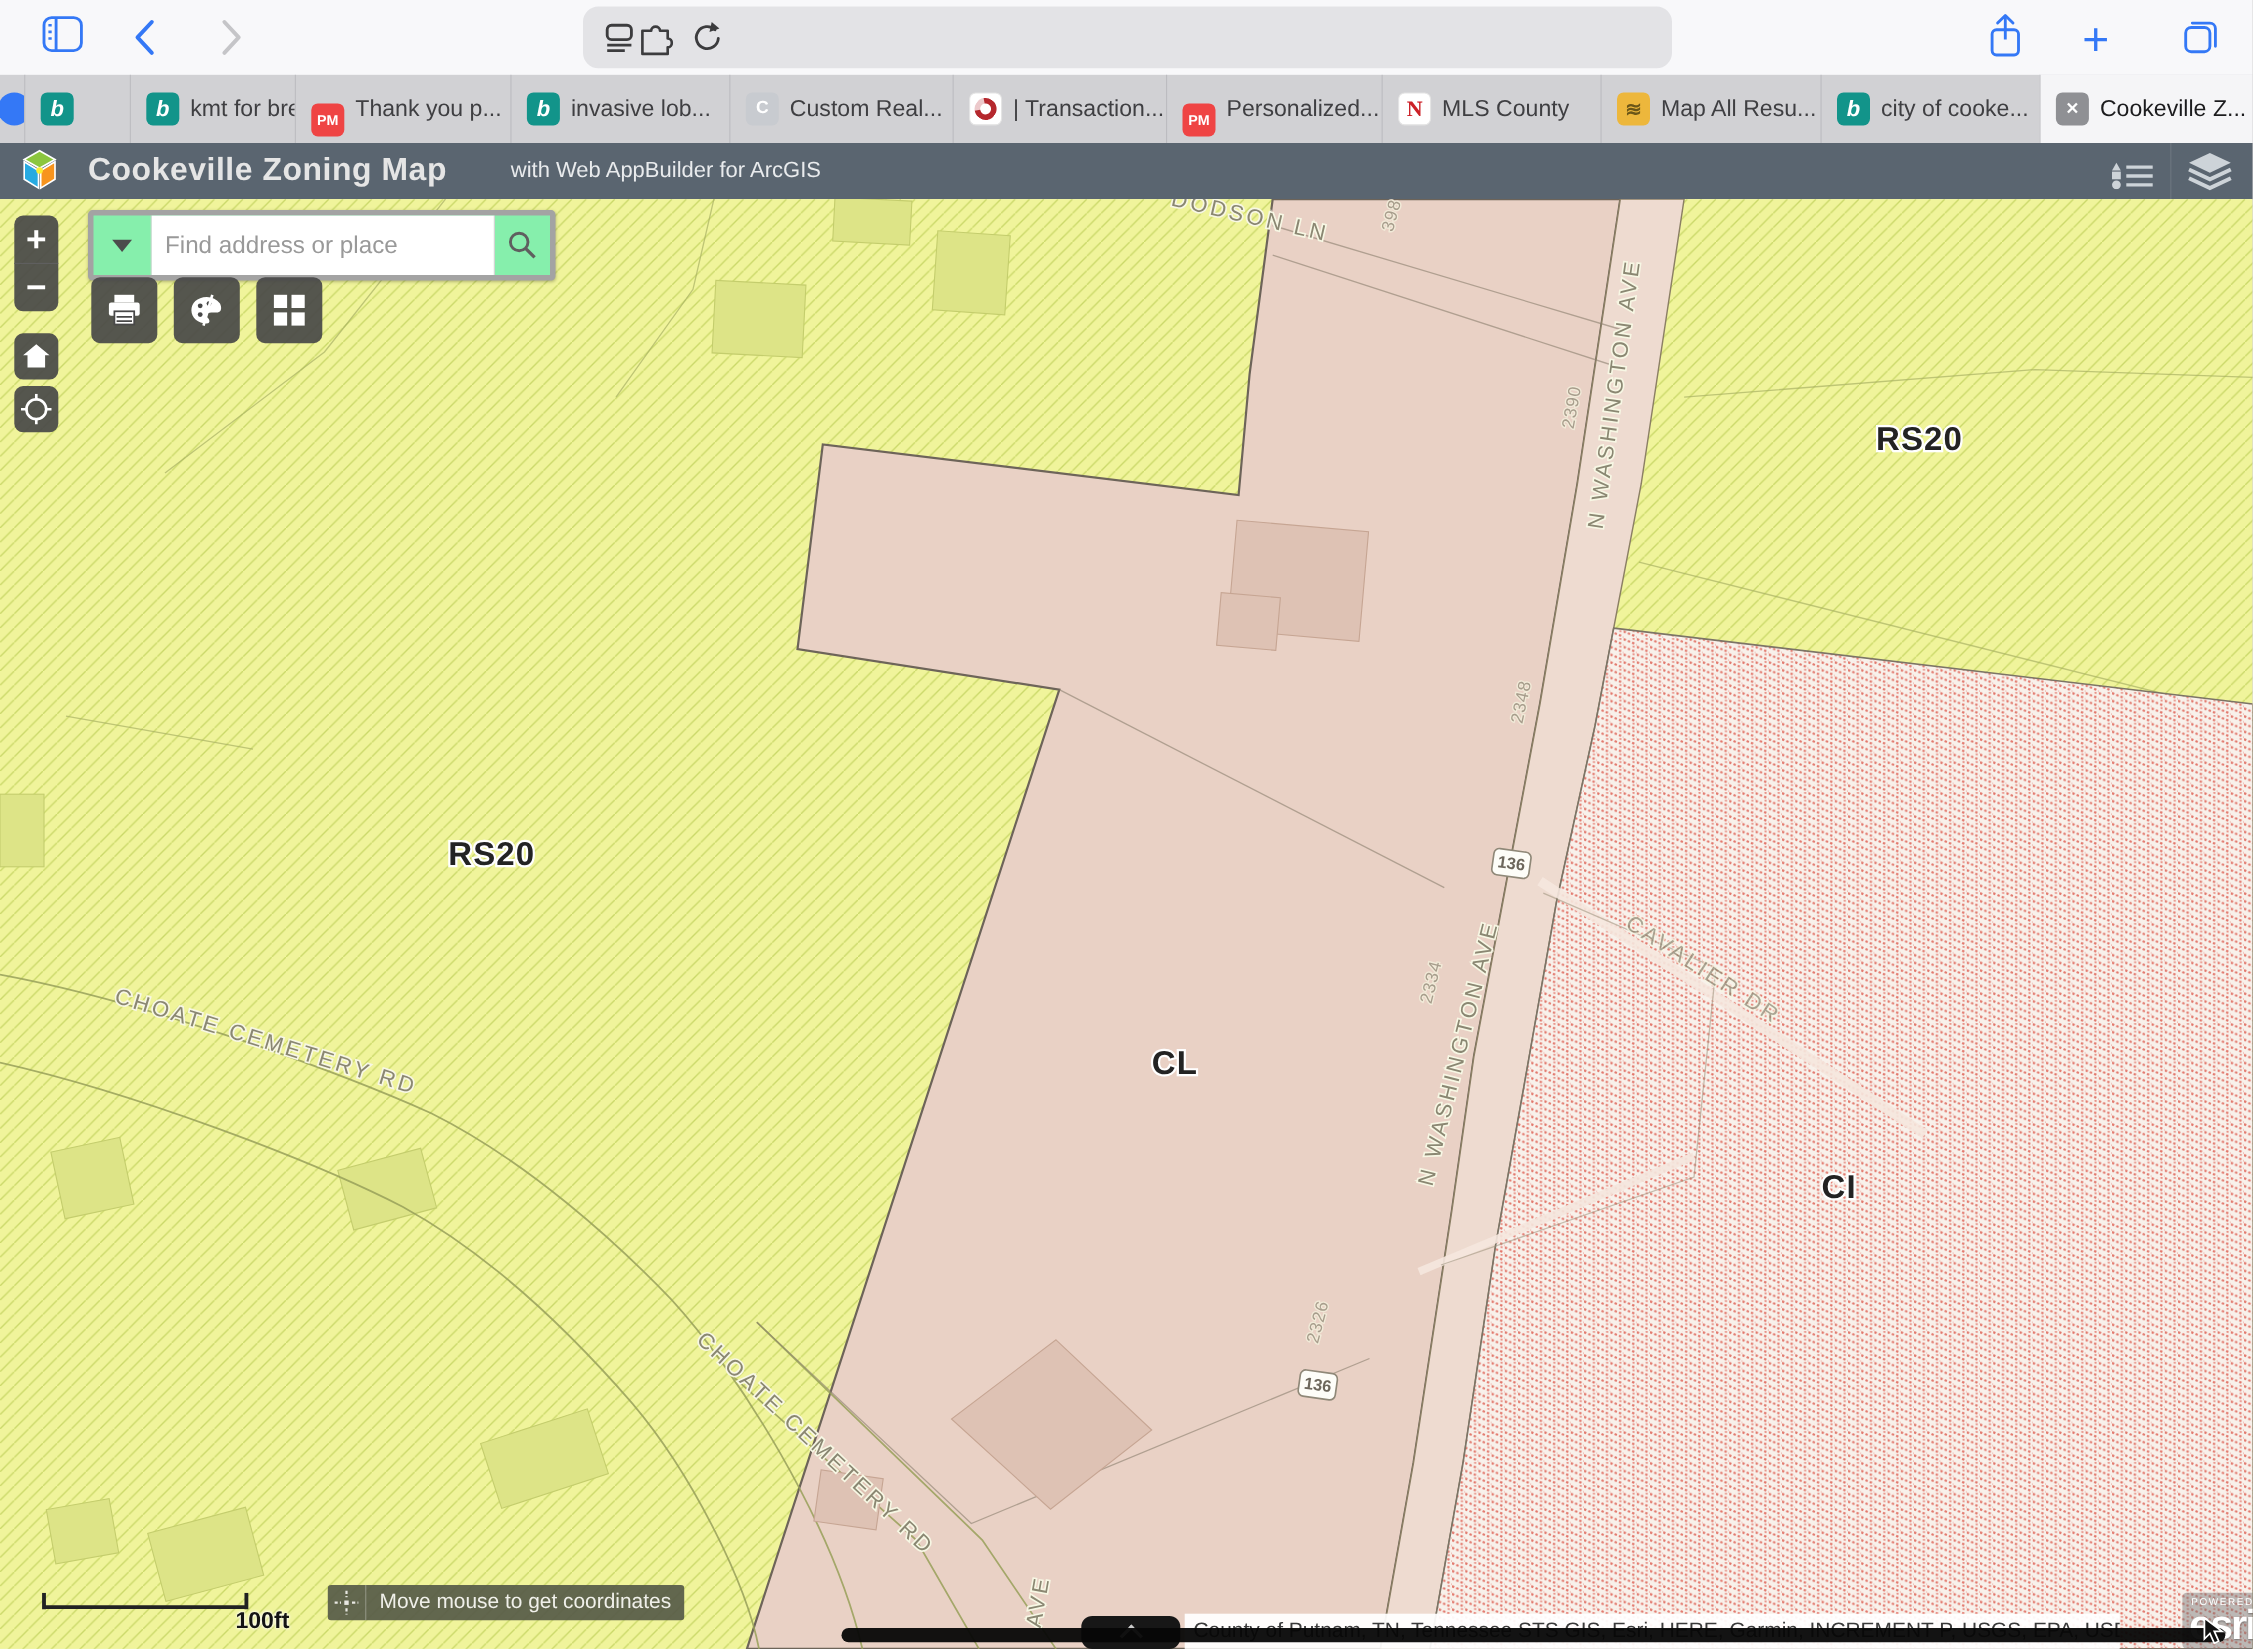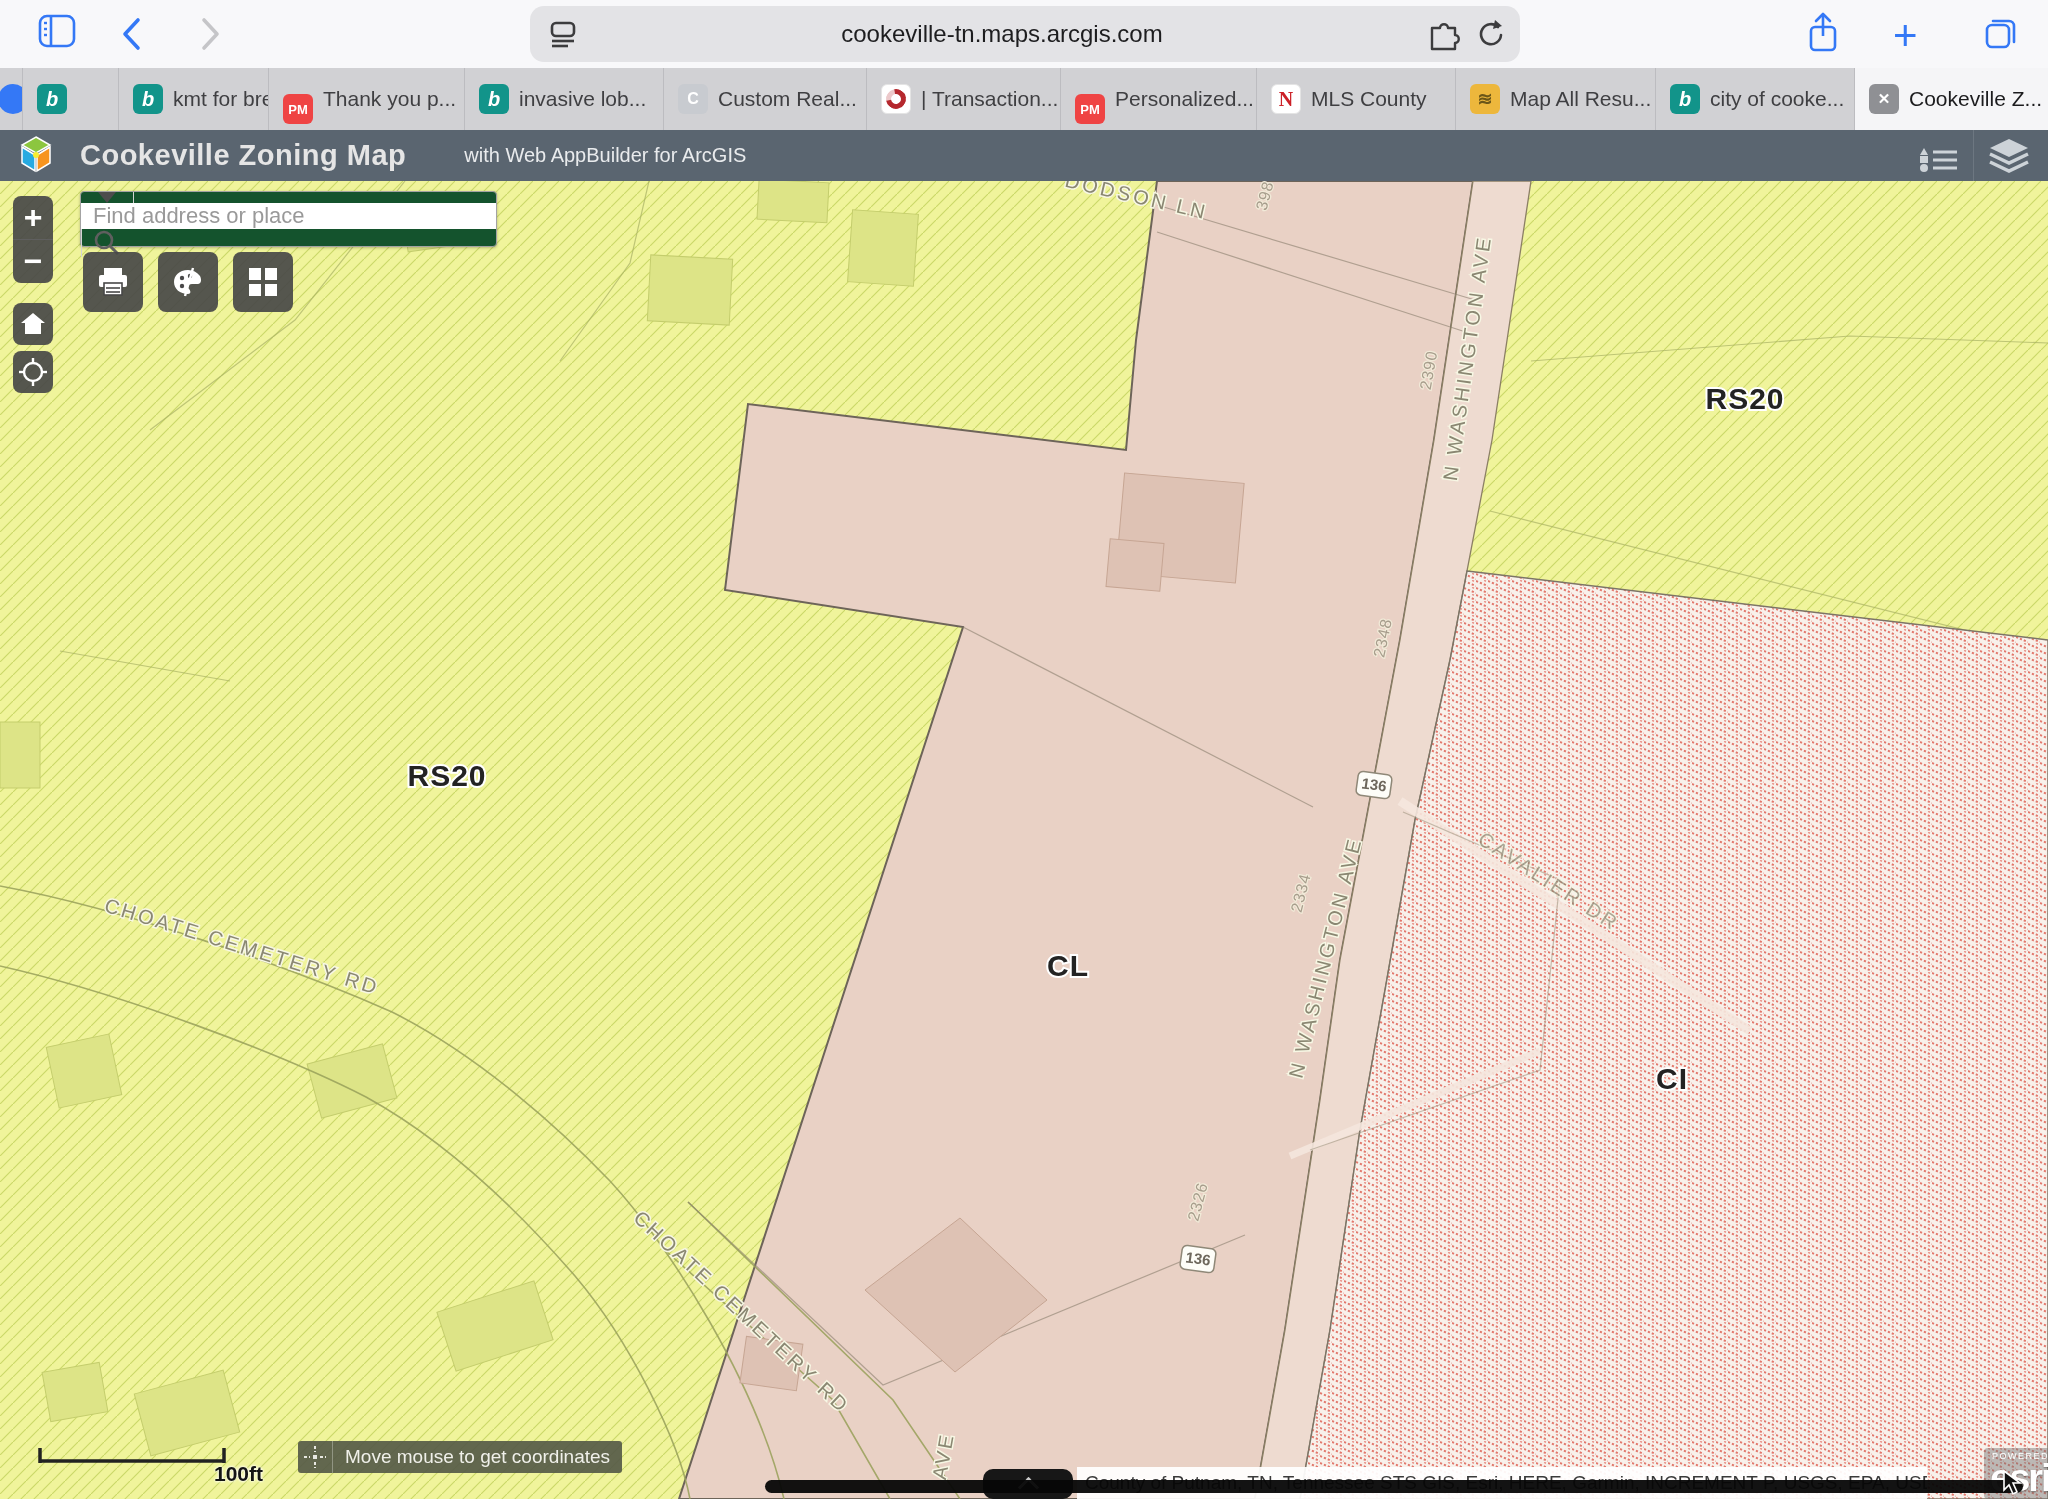--- a/index.html
+++ b/index.html
@@ -38,21 +38,21 @@
   .mapwrap{position:absolute;left:0;top:181px;width:2048px;height:1318px;}
   .zlabel{font:700 30px "Liberation Sans",sans-serif;fill:#232323;stroke:#fff;stroke-width:4px;paint-order:stroke;letter-spacing:1px;text-anchor:middle;}
   .slabel{font:400 20px "Liberation Sans",sans-serif;fill:#8a8772;stroke:#f7f7e4;stroke-width:3px;paint-order:stroke;letter-spacing:3px;text-anchor:middle;}
   .nlabel{font:400 16px "Liberation Sans",sans-serif;fill:#a79d8c;stroke:#f1ead8;stroke-width:2.5px;paint-order:stroke;letter-spacing:1px;text-anchor:middle;}
   .shieldtxt{font:600 15px "Liberation Sans",sans-serif;fill:#6d675c;text-anchor:middle;}
   
   .wbtn{position:absolute;background:rgba(72,72,72,.92);border-radius:8px;display:flex;align-items:center;justify-content:center;color:#fff;cursor:pointer;}
   .zoomctl{position:absolute;left:13px;top:196px;width:40px;height:87px;background:rgba(72,72,72,.92);border-radius:8px;display:flex;flex-direction:column;color:#fff;}
   .zoomctl div{flex:1;display:flex;align-items:center;justify-content:center;font-size:32px;font-weight:bold;}
   .zoomctl div:first-child{border-bottom:1px solid #5f5f5f;}
-  .searchbox{position:absolute;left:80px;top:191px;width:415px;height:54px;background:#14532d;border:1px solid #a3a3a3;border-radius:4px;display:flex;box-shadow:0 1px 3px rgba(0,0,0,.25);flex-direction:column;}
+  .searchbox{position:absolute;left:80px;top:191px;width:415px;height:54px;background:#86efac;border:5px solid #a3a3a3;border-radius:4px;display:flex;box-shadow:0 1px 3px rgba(0,0,0,.25);}
   .sb-dd{width:52px;border-right:1px solid #d4d4d4;display:flex;align-items:center;justify-content:center;cursor:pointer;}
   .caret{width:0;height:0;border-left:9px solid transparent;border-right:9px solid transparent;border-top:11px solid #4c4c4c;}
   .sb-input{flex:1;border:none;outline:none;font-size:22px;color:#333;padding:0 12px;font-family:"Liberation Sans",sans-serif;min-width:0;}
   .sb-input::placeholder{color:#999;}
   .sb-go{width:50px;border-left:1px solid #d4d4d4;display:flex;align-items:center;justify-content:center;cursor:pointer;}
   
   .scalebar{position:absolute;left:38px;top:1448px;width:260px;height:50px;}
   .scalelabel{position:absolute;left:176px;top:14px;font-size:21px;font-weight:bold;color:#141414;text-shadow:0 0 3px #fff,0 0 3px #fff;}
   .tooltip{position:absolute;left:298px;top:1441px;height:32px;background:rgba(86,90,72,.92);border-radius:3px;display:flex;align-items:center;color:#f0f0ea;}
   .tooltip .tico{width:34px;height:32px;display:flex;align-items:center;justify-content:center;border-right:1px solid rgba(255,255,255,.3);}
@@ -93,21 +93,20 @@
         </svg>
     </div>
     <div class="urlpill">
       <div class="tb-ic" style="position:static;margin-left:18px">
         <svg width="30" height="32" viewBox="0 0 30 32">
             <rect x="4" y="5" width="22" height="13" rx="4" fill="none" stroke="#3c3c3e" stroke-width="2.6"></rect>
             <line x1="4" y1="23" x2="26" y2="23" stroke="#3c3c3e" stroke-width="2.6"></line>
             <line x1="4" y1="28" x2="20" y2="28" stroke="#3c3c3e" stroke-width="2.6"></line>
           </svg>
       </div>
-      <div class="urltext">cookeville-tn.maps.arcgis.com</div>
       <div class="tb-ic" style="position:static">
         <svg width="34" height="34" viewBox="0 0 34 34">
             <path d="M6 11 h8 c0,-5 8,-5 8,0 h7 v7 c5,0 5,8 0,8 v6 h-23 z" fill="none" stroke="#3c3c3e" stroke-width="2.4" stroke-linejoin="round"></path>
           </svg>
       </div>
       <div class="tb-ic" style="position:static;margin:0 16px 0 14px">
         <svg width="30" height="32" viewBox="0 0 30 32">
             <path d="M24 9 a10,10 0 1 0 3,8" fill="none" stroke="#3c3c3e" stroke-width="2.6" stroke-linecap="round"></path>
             <polygon points="21,2 28,8 19,11" fill="#3c3c3e"></polygon>
           </svg>

